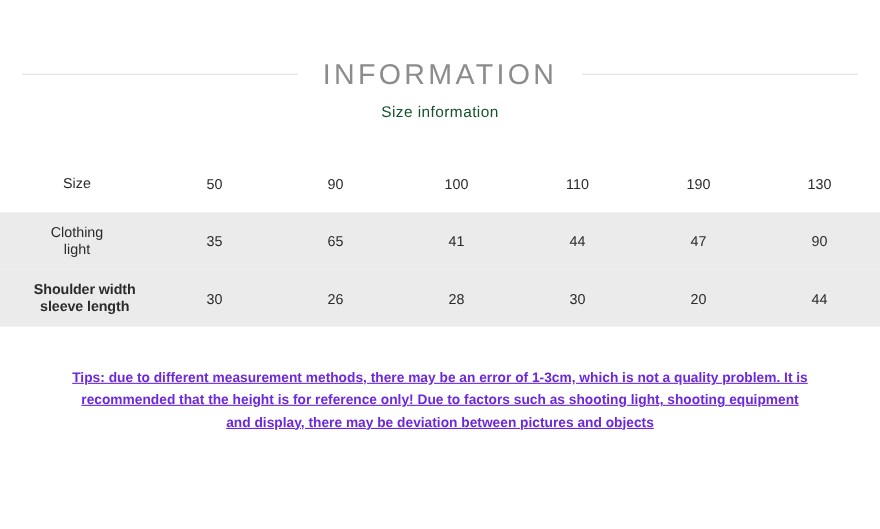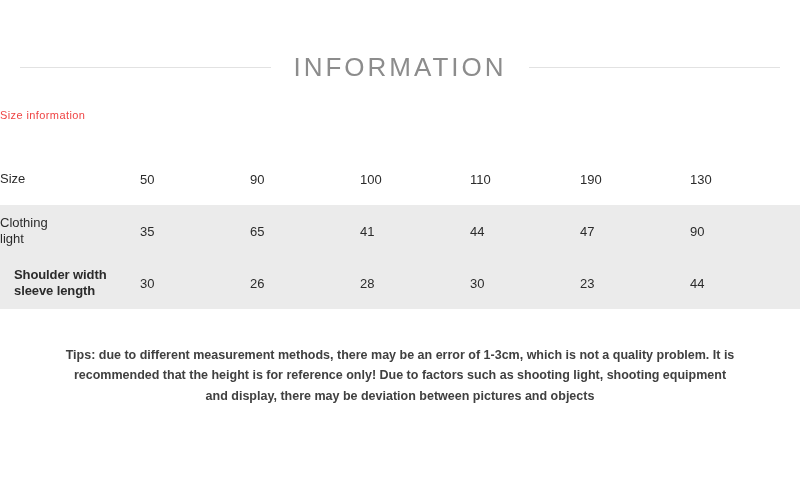--- a/index.html
+++ b/index.html
@@ -19,21 +19,21 @@
     width: 800px;
     height: 481px;
     box-sizing: border-box;
   }
 
   
   .header {
     position: relative;
     width: 100%;
     padding-top: 52px;
-    text-align: left;
+    text-align: center;
   }
   .title-row {
     position: relative;
     display: flex;
     align-items: center;
     justify-content: center;
     width: 100%;
   }
   .title-rule {
     flex: 1 1 auto;
@@ -45,40 +45,41 @@
   .title-rule.right { margin-right: 20px; }
   .main-title {
     font-size: 26px;
     letter-spacing: 3px;
     color: #8c8c8c;
     font-weight: 400;
     padding: 0 22px;
     white-space: nowrap;
   }
   .subtitle {
-    margin-top: 26px;
-    font-size: 11px;
-    color: #ef4444;
+    margin-top: 10px;
+    font-size: 14px;
+    color: #14532d;
     letter-spacing: 0.4px;
   }
 
   
   .table-wrap {
     margin-top: 32px;
     width: 100%;
   }
   table.size-table {
     width: 100%;
     border-collapse: collapse;
     table-layout: fixed;
   }
   table.size-table td {
     height: 52px;
     font-size: 13px;
     color: #2b2b2b;
+    text-align: center;
     vertical-align: middle;
     padding: 0;
   }
   table.size-table tr.shade td {
     background: #ebebeb;
   }
   table.size-table tr.plain td {
     background: #ffffff;
   }
   td.label-cell {
@@ -101,21 +102,22 @@
   .label-line { display: block; }
 
   
   .note {
     margin: 36px auto 0 auto;
     width: 672px;
     text-align: center;
     font-size: 12.5px;
     font-weight: 700;
     line-height: 1.62;
-    color: #404040;
+    color: #6d28d9;
+    text-decoration: underline;
   }
 </style>
 </head>
 <body>
 
 <div class="page">
 
   <div class="header">
     <div class="title-row">
       <span class="title-rule left"></span>
@@ -157,21 +159,21 @@
 
         <tr class="shade">
           <td class="label-cell compact">
             <span class="label-line">Shoulder width</span>
             <span class="label-line">sleeve length</span>
           </td>
           <td>30</td>
           <td>26</td>
           <td>28</td>
           <td>30</td>
-          <td>23</td>
+          <td>20</td>
           <td>44</td>
         </tr>
 
       </tbody>
     </table>
   </div>
 
   <div class="note">Tips: due to different measurement methods, there may be an error of 1-3cm, which is not a quality problem. It is recommended that the height is for reference only! Due to factors such as shooting light, shooting equipment and display, there may be deviation between pictures and objects</div>
 
 </div>

